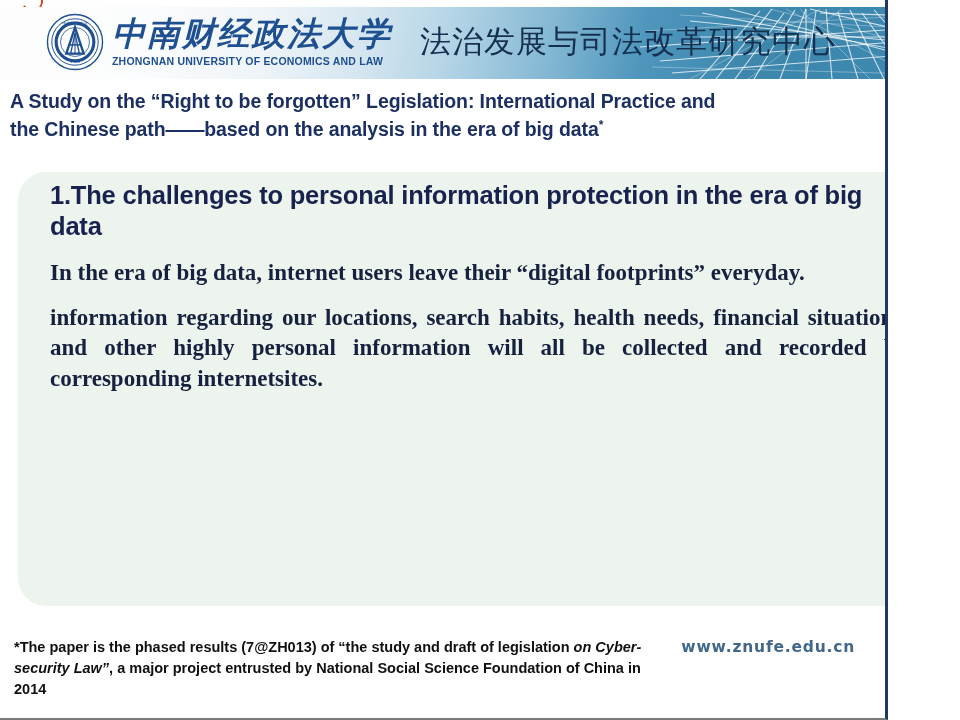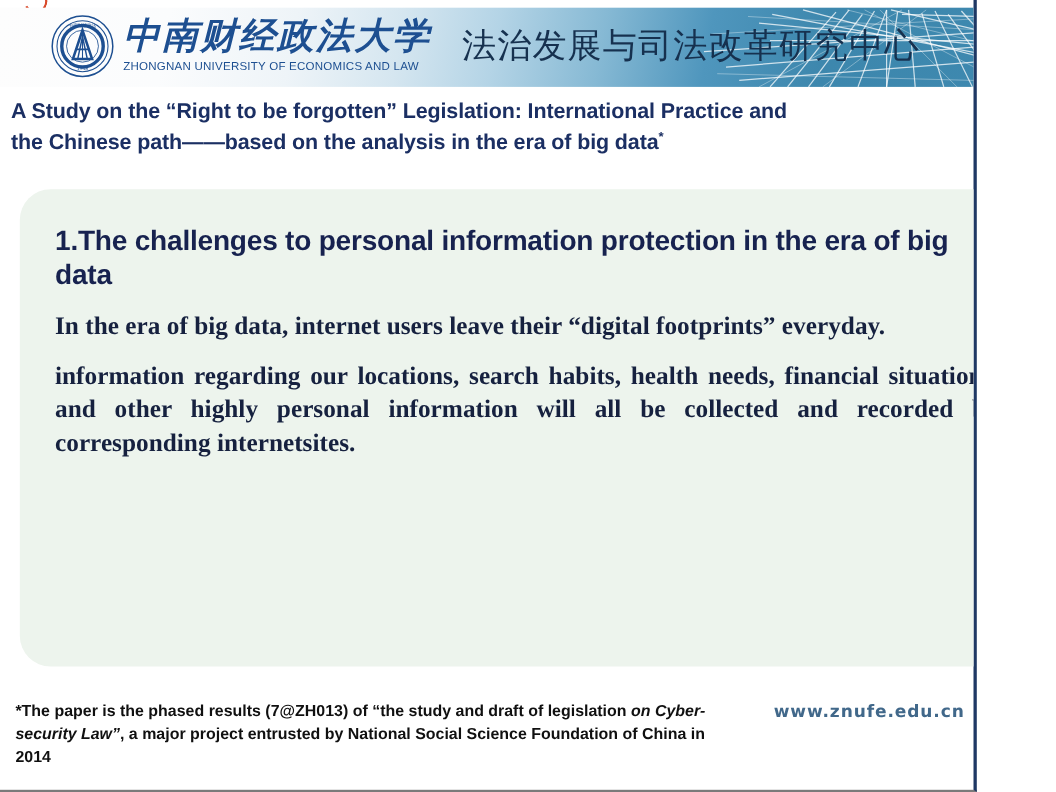--- a/index.html
+++ b/index.html
@@ -83,21 +83,21 @@
     font-size: 33px;
     font-weight: bold;
     color: #1d4f91;
     letter-spacing: 2px;
     white-space: nowrap;
     font-style: italic;
   }
   .logo-en {
     font-family: "Liberation Sans", sans-serif;
     font-size: 10.5px;
-    font-weight: normal;
+    font-weight: bold;
     color: #1d4f91;
     letter-spacing: 0.2px;
     white-space: nowrap;
     margin-top: 5px;
   }
   .header-center-title {
     position: absolute;
     left: 420px;
     top: 14px;
     font-family: "DejaVu Sans", sans-serif;
@@ -128,21 +128,21 @@
   
   .content-card {
     position: absolute;
     left: 18px;
     top: 172px;
     width: 920px;
     height: 434px;
     background: #edf4ed;
     border-radius: 28px;
     box-sizing: border-box;
-    padding: 32px 30px 10px 32px;
+    padding: 8px 30px 10px 32px;
   }
   .card-heading {
     font-family: "Liberation Sans", sans-serif;
     font-size: 25.5px;
     font-weight: bold;
     color: #17224f;
     line-height: 1.22;
     margin: 0 0 16px 0;
     letter-spacing: -0.2px;
   }
@@ -171,21 +171,21 @@
     color: #101010;
     line-height: 1.45;
   }
   .footnote em {
     font-style: italic;
   }
 
   
   .brand {
     position: absolute;
-    right: 8px;
+    right: 30px;
     top: 638px;
     text-align: right;
   }
   .brand-url {
     font-family: "DejaVu Sans", sans-serif;
     font-size: 15.5px;
     font-weight: bold;
     color: #41688a;
     letter-spacing: 0.8px;
     line-height: 1.2;

